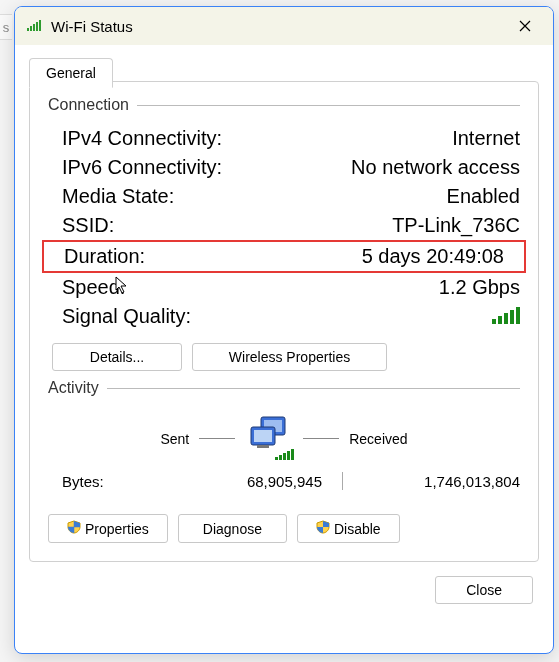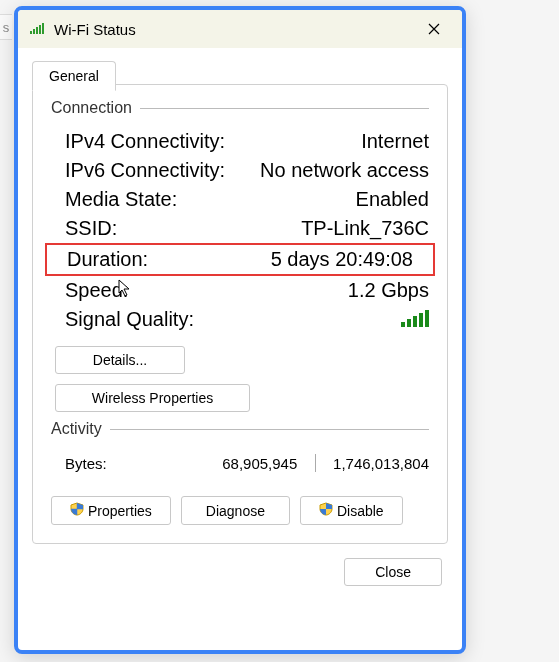--- a/index.html
+++ b/index.html
@@ -8,24 +8,24 @@
       font-size: 14px;
       background: #f5f5f5;
       width: 559px;
       height: 662px;
       position: relative;
     }
     .window {
       position: absolute;
       left: 14px;
       top: 6px;
-      width: 452px;
+      width: 540px;
       height: 648px;
       background: #fff;
-      border: 4px solid #3b82f6;
+      border: 1px solid #3b82f6;
       border-radius: 8px;
       box-shadow: 0 4px 20px rgba(0,0,0,0.15);
       overflow: hidden;
     }
     .titlebar {
       display: flex;
       align-items: center;
       height: 38px;
       padding: 0 8px 0 12px;
       background: #f4f4e8;
@@ -71,21 +71,21 @@
       font-size: 20px;
     }
     .row .label { color: #000; }
     .row .value { color: #000; text-align: center; }
     .highlight {
       border: 2px solid #e53935;
       margin: 0 -6px;
       padding: 3px 20px 3px 20px;
     }
     .btn-row {
-      display: flex; gap: 10px; padding: 10px 0 4px 4px; flex-direction: column;
+      display: flex; gap: 10px; padding: 10px 0 4px 4px;
     }
     .btn {
       border: 1px solid #c8c8c8;
       background: #fff;
       padding: 5px 18px;
       border-radius: 3px;
       font-size: 14px;
       cursor: pointer;
       display: inline-flex; align-items: center; gap: 4px;
     }
@@ -203,20 +203,42 @@
       <button class="btn" style="width:130px;justify-content:center">Details...</button>
       <button class="btn" style="width:195px;justify-content:center">Wireless Properties</button>
     </div>
 
     <div class="activity">
       <div class="group-header">
         <span>Activity</span>
         <div class="line"></div>
       </div>
 
+      <div class="activity-diagram">
+        <span>Sent</span>
+        <div class="dash"></div>
+        <span style="position:relative">
+          <svg width="48" height="44" viewBox="0 0 48 44">
+            <rect x="16" y="2" width="24" height="18" rx="2" fill="#3b6fd6" stroke="#1f3a75"></rect>
+            <rect x="19" y="5" width="18" height="12" fill="#9dbdf0"></rect>
+            <rect x="6" y="12" width="24" height="18" rx="2" fill="#3b6fd6" stroke="#1f3a75"></rect>
+            <rect x="9" y="15" width="18" height="12" fill="#bcd4f5"></rect>
+            <rect x="12" y="30" width="12" height="3" fill="#777"></rect>
+          </svg>
+          <svg width="20" height="14" viewBox="0 0 20 14" style="position:absolute;left:30px;top:32px">
+            <rect x="0" y="10" width="3" height="3" fill="#1a8a1a"></rect>
+            <rect x="4" y="8" width="3" height="5" fill="#1a8a1a"></rect>
+            <rect x="8" y="6" width="3" height="7" fill="#1a8a1a"></rect>
+            <rect x="12" y="4" width="3" height="9" fill="#1a8a1a"></rect>
+            <rect x="16" y="2" width="3" height="11" fill="#1a8a1a"></rect>
+          </svg>
+        </span>
+        <div class="dash"></div>
+        <span>Received</span>
+      </div>
 
       <div class="bytes-row">
         <span style="width:120px">Bytes:</span>
         <span style="width:140px;text-align:right">68,905,945</span>
         <div style="width:40px;display:flex;justify-content:center">
             <div class="sep"></div>
           </div>
         <span style="flex:1;text-align:right">1,746,013,804</span>
       </div>
 

